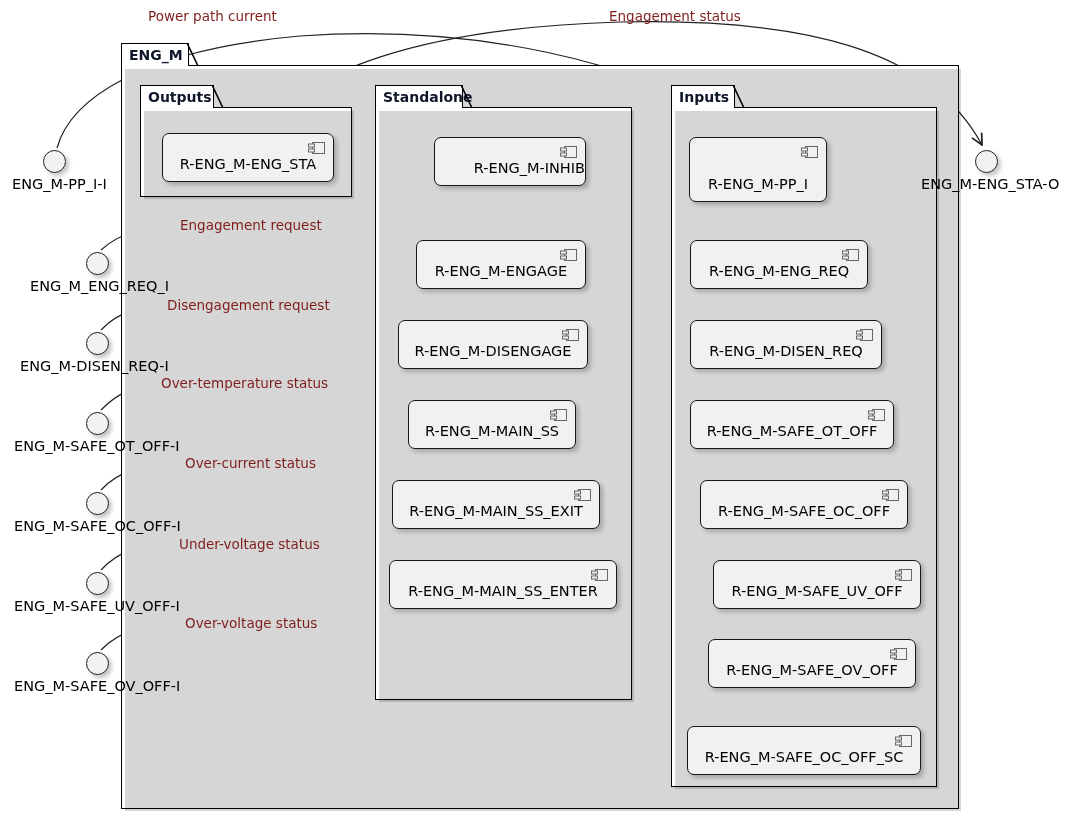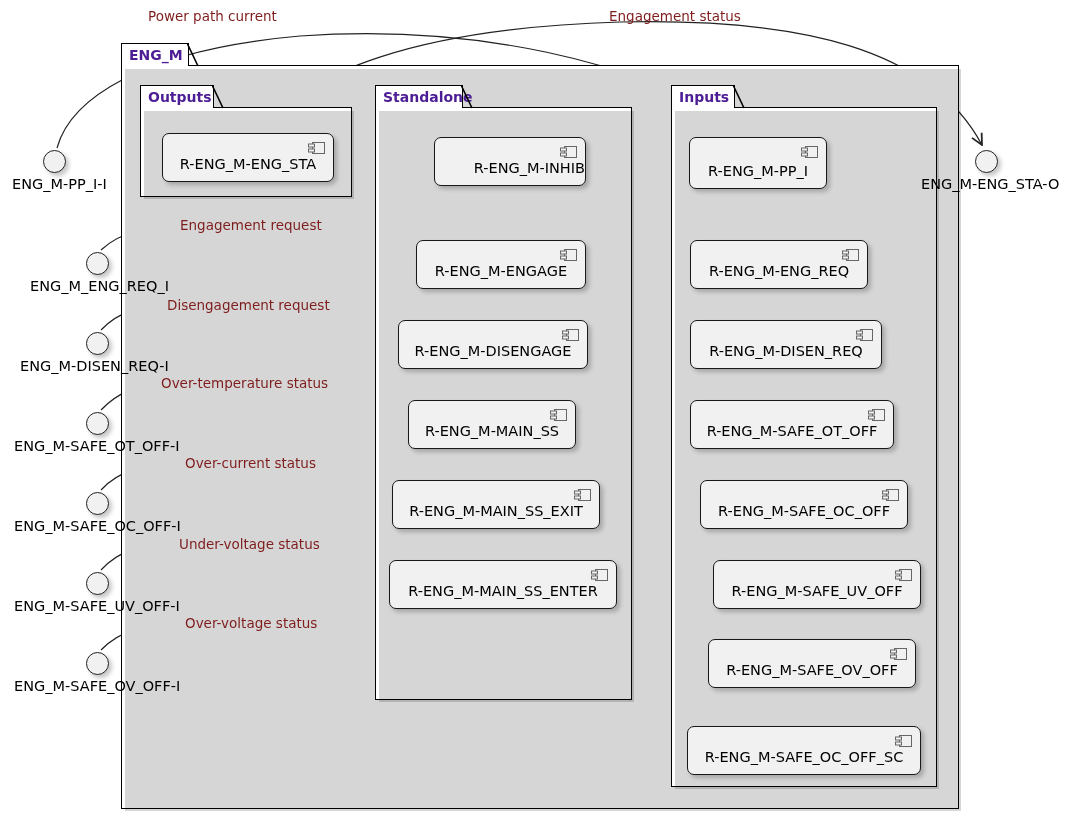--- a/index.html
+++ b/index.html
@@ -39,21 +39,21 @@
     height: 23px;
     box-sizing: border-box;
     border: 1.6px solid #000000;
     border-bottom: none;
     background: #FFFFFF;
     display: flex;
     align-items: center;
     padding: 0 6px 0 7px;
     font-weight: bold;
     font-size: 14px;
-    color: #4c1d95;
+    color: #0f172a;
     white-space: nowrap;
     z-index: 3;
   }
   .pkg-tab .notch {
     position: absolute;
     right: -11px;
     top: -1px;
     width: 12px;
     height: 24px;
     overflow: hidden;
@@ -289,21 +289,21 @@
       <svg width="17" height="12" viewBox="0 0 17 12">
         <rect x="4.5" y="0.5" width="12" height="11" fill="#F1F1F1" stroke="#666" stroke-width="1"></rect>
         <rect x="0.5" y="2" width="6" height="3" fill="#F1F1F1" stroke="#666" stroke-width="1"></rect>
         <rect x="0.5" y="7" width="6" height="3" fill="#F1F1F1" stroke="#666" stroke-width="1"></rect>
       </svg>
     </span>
     <span class="comp-label">R-ENG_M-MAIN_SS_ENTER</span>
   </div>
 
 
-  <div class="comp" style="left:689px; top:137px; width:138px; height:52px;">
+  <div class="comp" style="left:689px; top:137px; width:138px; height:65px;">
     <span class="comp-icon">
       <svg width="17" height="12" viewBox="0 0 17 12">
         <rect x="4.5" y="0.5" width="12" height="11" fill="#F1F1F1" stroke="#666" stroke-width="1"></rect>
         <rect x="0.5" y="2" width="6" height="3" fill="#F1F1F1" stroke="#666" stroke-width="1"></rect>
         <rect x="0.5" y="7" width="6" height="3" fill="#F1F1F1" stroke="#666" stroke-width="1"></rect>
       </svg>
     </span>
     <span class="comp-label">R-ENG_M-PP_I</span>
   </div>
 

